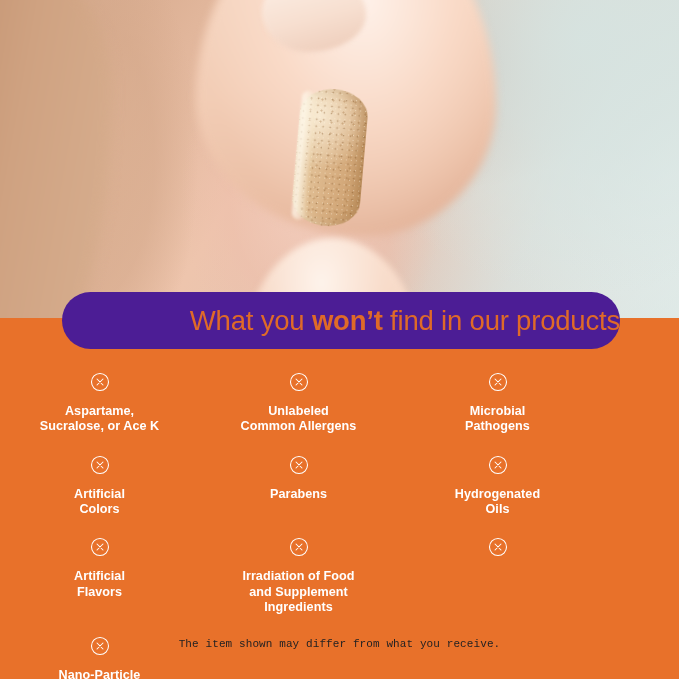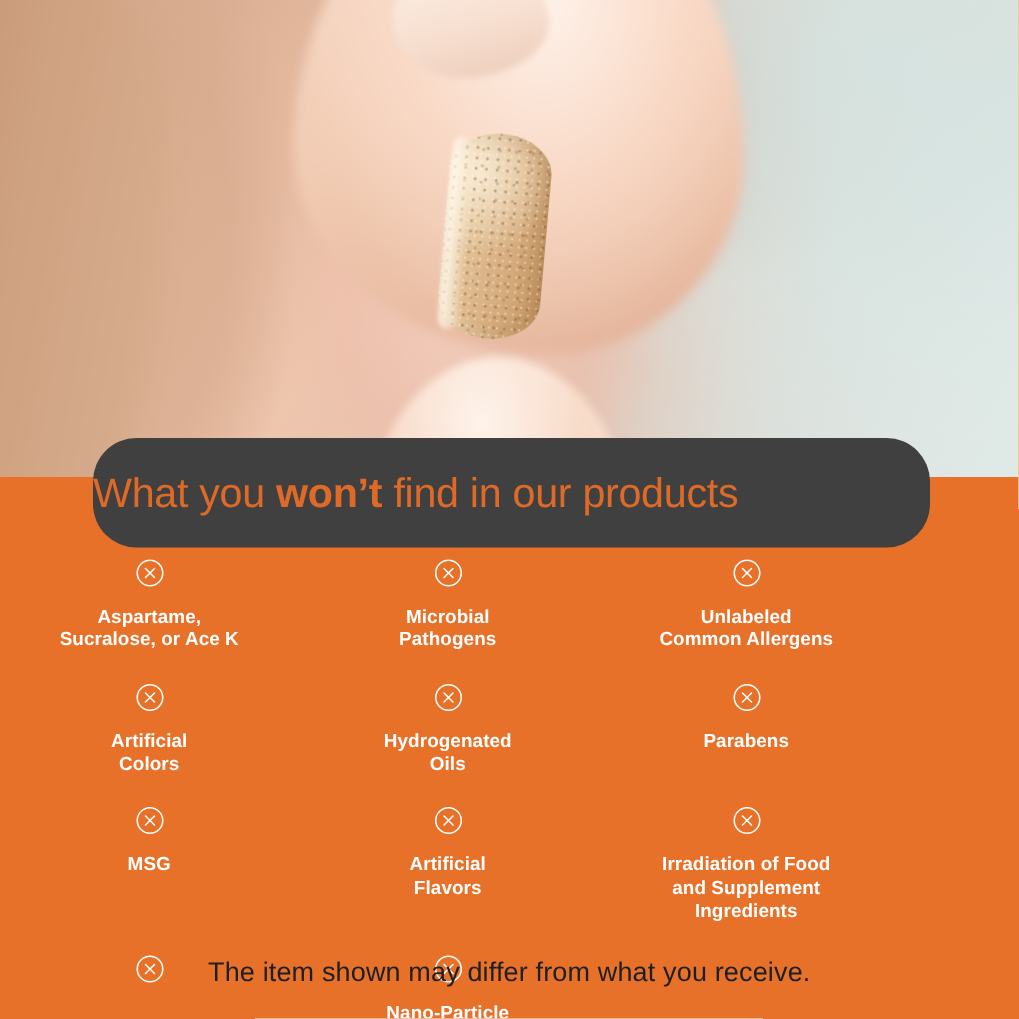--- a/index.html
+++ b/index.html
@@ -133,26 +133,26 @@
     height: 361px;
     background: #E8712A;
   }
 
   
   .banner {
     position: absolute;
     left: 62px;
     top: 292px;
     width: 558px;
-    height: 73px;
-    background: #404040;
+    height: 57px;
+    background: #4c1d95;
     border-radius: 29px;
     display: flex;
     align-items: center;
-    justify-content: flex-start;
+    justify-content: flex-end;
     box-sizing: border-box;
   }
   .banner-text {
     font-size: 27.5px;
     color: #DF6A28;
     letter-spacing: -0.2px;
     white-space: nowrap;
     line-height: 1;
   }
   .banner-text .strong {
@@ -192,23 +192,24 @@
     letter-spacing: 0.05px;
   }
 
   
   .footer {
     position: absolute;
     left: 0;
     top: 638px;
     width: 679px;
     text-align: center;
-    font-size: 18px;
+    font-size: 11px;
     color: #1d1f22;
     letter-spacing: 0.1px;
+    font-family: Liberation Mono, monospace;
   }
 </style>
 </head>
 <body>
 
 <div class="page">
 
   <div class="photo">
     <div class="photo-bg"></div>
     <div class="finger-left"></div>
@@ -236,61 +237,54 @@
           <path d="M8.4 8.4 L15.6 15.6 M15.6 8.4 L8.4 15.6" stroke="#ffffff" stroke-width="1.25" stroke-linecap="round"></path>
         </svg>
       <div class="cell-label">Aspartame,
 Sucralose, or Ace K</div>
     </div>
     <div class="cell">
       <svg class="xicon" viewBox="0 0 24 24">
           <circle cx="12" cy="12" r="10.2" fill="none" stroke="#ffffff" stroke-width="1.25"></circle>
           <path d="M8.4 8.4 L15.6 15.6 M15.6 8.4 L8.4 15.6" stroke="#ffffff" stroke-width="1.25" stroke-linecap="round"></path>
         </svg>
+      <div class="cell-label">Unlabeled
+Common Allergens</div>
+    </div>
+    <div class="cell">
+      <svg class="xicon" viewBox="0 0 24 24">
+          <circle cx="12" cy="12" r="10.2" fill="none" stroke="#ffffff" stroke-width="1.25"></circle>
+          <path d="M8.4 8.4 L15.6 15.6 M15.6 8.4 L8.4 15.6" stroke="#ffffff" stroke-width="1.25" stroke-linecap="round"></path>
+        </svg>
       <div class="cell-label">Microbial
 Pathogens</div>
     </div>
     <div class="cell">
       <svg class="xicon" viewBox="0 0 24 24">
           <circle cx="12" cy="12" r="10.2" fill="none" stroke="#ffffff" stroke-width="1.25"></circle>
           <path d="M8.4 8.4 L15.6 15.6 M15.6 8.4 L8.4 15.6" stroke="#ffffff" stroke-width="1.25" stroke-linecap="round"></path>
         </svg>
-      <div class="cell-label">Unlabeled
-Common Allergens</div>
-    </div>
-    <div class="cell">
-      <svg class="xicon" viewBox="0 0 24 24">
-          <circle cx="12" cy="12" r="10.2" fill="none" stroke="#ffffff" stroke-width="1.25"></circle>
-          <path d="M8.4 8.4 L15.6 15.6 M15.6 8.4 L8.4 15.6" stroke="#ffffff" stroke-width="1.25" stroke-linecap="round"></path>
-        </svg>
       <div class="cell-label">Artificial
 Colors</div>
     </div>
 
     <div class="cell">
       <svg class="xicon" viewBox="0 0 24 24">
           <circle cx="12" cy="12" r="10.2" fill="none" stroke="#ffffff" stroke-width="1.25"></circle>
           <path d="M8.4 8.4 L15.6 15.6 M15.6 8.4 L8.4 15.6" stroke="#ffffff" stroke-width="1.25" stroke-linecap="round"></path>
         </svg>
+      <div class="cell-label">Parabens</div>
+    </div>
+    <div class="cell">
+      <svg class="xicon" viewBox="0 0 24 24">
+          <circle cx="12" cy="12" r="10.2" fill="none" stroke="#ffffff" stroke-width="1.25"></circle>
+          <path d="M8.4 8.4 L15.6 15.6 M15.6 8.4 L8.4 15.6" stroke="#ffffff" stroke-width="1.25" stroke-linecap="round"></path>
+        </svg>
       <div class="cell-label">Hydrogenated
 Oils</div>
-    </div>
-    <div class="cell">
-      <svg class="xicon" viewBox="0 0 24 24">
-          <circle cx="12" cy="12" r="10.2" fill="none" stroke="#ffffff" stroke-width="1.25"></circle>
-          <path d="M8.4 8.4 L15.6 15.6 M15.6 8.4 L8.4 15.6" stroke="#ffffff" stroke-width="1.25" stroke-linecap="round"></path>
-        </svg>
-      <div class="cell-label">Parabens</div>
-    </div>
-    <div class="cell">
-      <svg class="xicon" viewBox="0 0 24 24">
-          <circle cx="12" cy="12" r="10.2" fill="none" stroke="#ffffff" stroke-width="1.25"></circle>
-          <path d="M8.4 8.4 L15.6 15.6 M15.6 8.4 L8.4 15.6" stroke="#ffffff" stroke-width="1.25" stroke-linecap="round"></path>
-        </svg>
-      <div class="cell-label">MSG</div>
     </div>
     <div class="cell">
       <svg class="xicon" viewBox="0 0 24 24">
           <circle cx="12" cy="12" r="10.2" fill="none" stroke="#ffffff" stroke-width="1.25"></circle>
           <path d="M8.4 8.4 L15.6 15.6 M15.6 8.4 L8.4 15.6" stroke="#ffffff" stroke-width="1.25" stroke-linecap="round"></path>
         </svg>
       <div class="cell-label">Artificial
 Flavors</div>
     </div>
 

